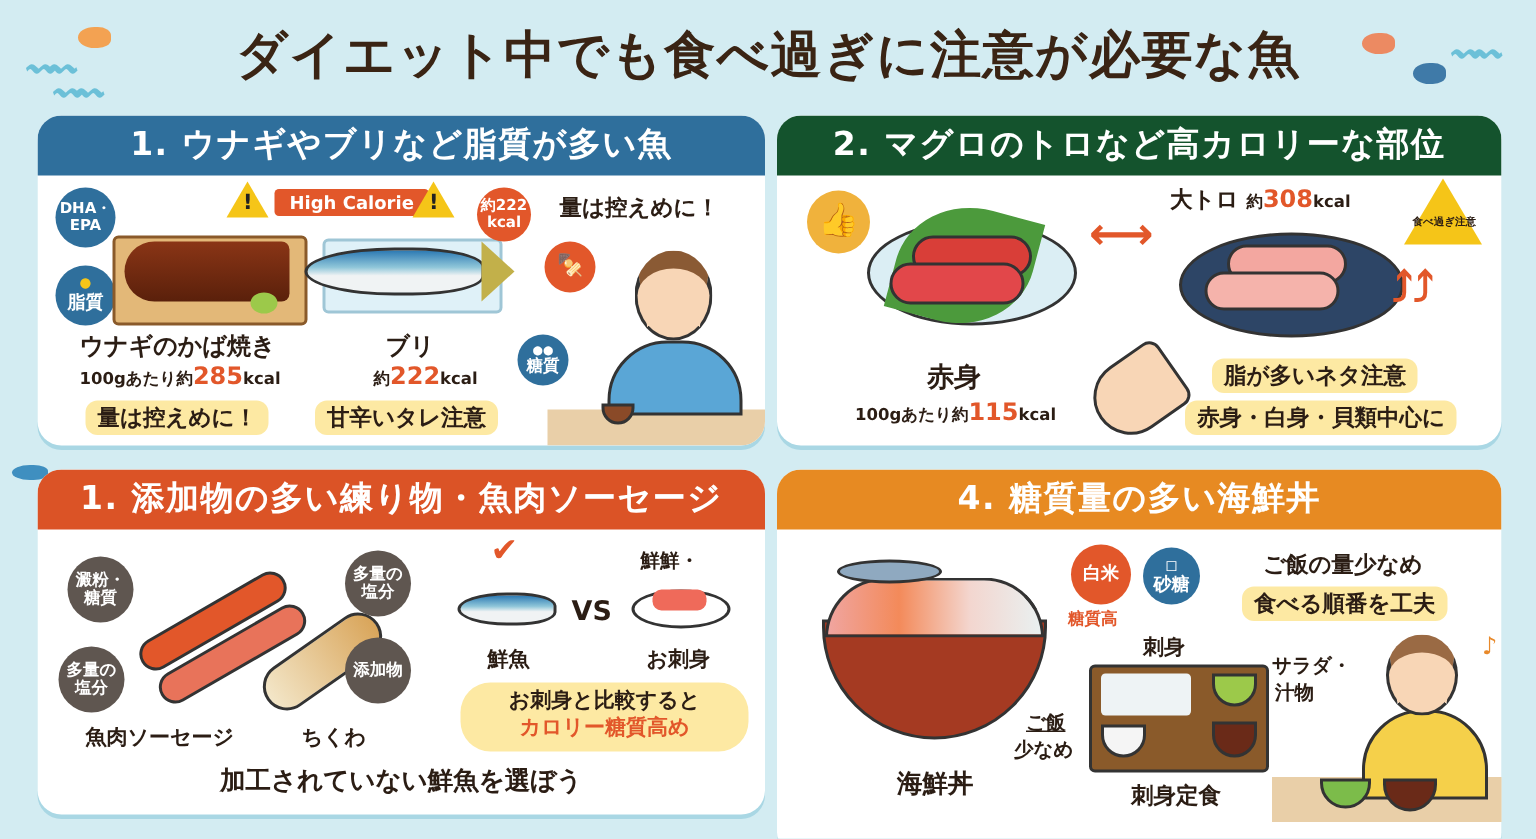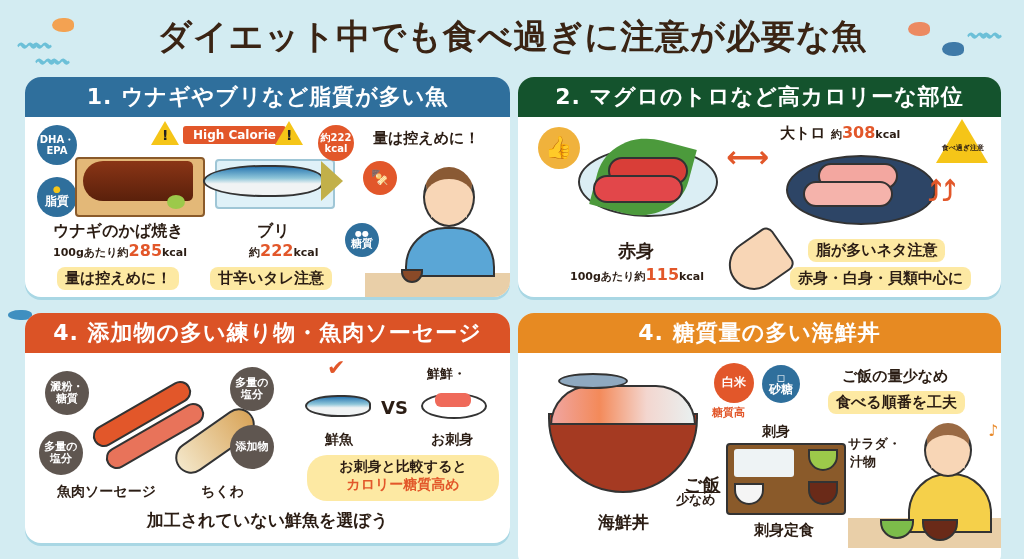--- a/index.html
+++ b/index.html
@@ -166,21 +166,21 @@
   <div class="abs lbl" style="left:100px;top:162px;font-size:18px;">赤身</div>
   <div class="abs sub" style="left:52px;top:188px;">
     <span>100gあたり約</span><span class="num">115</span><span>kcal</span>
   </div>
 
   <div class="abs pill" style="left:290px;top:162px;">脂が多いネタ注意</div>
   <div class="abs pill" style="left:272px;top:190px;">赤身・白身・貝類中心に</div>
 </div>
 
 <div class="panel p3">
-  <div class="ph">4. 添加物の多い練り物・魚肉ソーセージ</div>
+  <div class="ph">1. 添加物の多い練り物・魚肉ソーセージ</div>
 
   <div class="abs circle gray-c" style="left:20px;top:58px;width:44px;height:44px;font-size:11px;padding:4px;">澱粉・糖質</div>
   <div class="abs circle gray-c" style="left:14px;top:118px;width:44px;height:44px;font-size:11px;padding:4px;">多量の塩分</div>
 
   <div class="abs sausage" style="left:62px;top:90px;width:110px;height:22px;background:#e2572a;transform:rotate(-30deg);"></div>
   <div class="abs sausage" style="left:75px;top:112px;width:110px;height:22px;background:#e8735a;transform:rotate(-30deg);"></div>
 
   <div class="abs chikuwa" style="left:145px;top:112px;width:90px;height:32px;transform:rotate(-35deg);"></div>
 
   <div class="abs circle gray-c" style="left:205px;top:54px;width:44px;height:44px;font-size:11px;padding:4px;">多量の塩分</div>
@@ -216,21 +216,21 @@
   <div class="abs circle orange-c" style="left:196px;top:50px;width:40px;height:40px;font-size:12px;flex-direction:column;">
     <span>白米</span>
   </div>
   <div class="abs lbl" style="left:194px;top:92px;font-size:11px;color:#e2572a;">糖質高</div>
   <div class="abs circle blue-c" style="left:244px;top:52px;width:38px;height:38px;font-size:12px;flex-direction:column;">
     <span style="font-size:10px;">◻</span>
     <span>砂糖</span>
   </div>
 
   <div class="abs lbl" style="left:80px;top:198px;font-size:17px;">海鮮丼</div>
-  <div class="abs lbl" style="left:166px;top:160px;font-size:18px;text-decoration:underline;">ご飯</div>
+  <div class="abs lbl" style="left:166px;top:160px;font-size:13px;text-decoration:underline;">ご飯</div>
   <div class="abs lbl" style="left:158px;top:178px;font-size:13px;">少なめ</div>
 
   <div class="abs lbl" style="left:244px;top:110px;font-size:14px;">刺身</div>
   <div class="abs tray2" style="left:208px;top:130px;width:120px;height:72px;"></div>
   <div class="abs" style="left:216px;top:136px;width:60px;height:28px;background:#eef3f5;border-radius:3px;"></div>
   <div class="abs" style="left:216px;top:170px;width:30px;height:22px;background:#f5f5f5;border:2px solid #333;border-radius:0 0 15px 15px;"></div>
   <div class="abs" style="left:290px;top:136px;width:30px;height:22px;background:#9cc94a;border:2px solid #333;border-radius:0 0 15px 15px;"></div>
   <div class="abs" style="left:290px;top:168px;width:30px;height:24px;background:#6a2a18;border:2px solid #333;border-radius:0 0 15px 15px;"></div>
   <div class="abs lbl" style="left:236px;top:208px;font-size:15px;">刺身定食</div>
 

